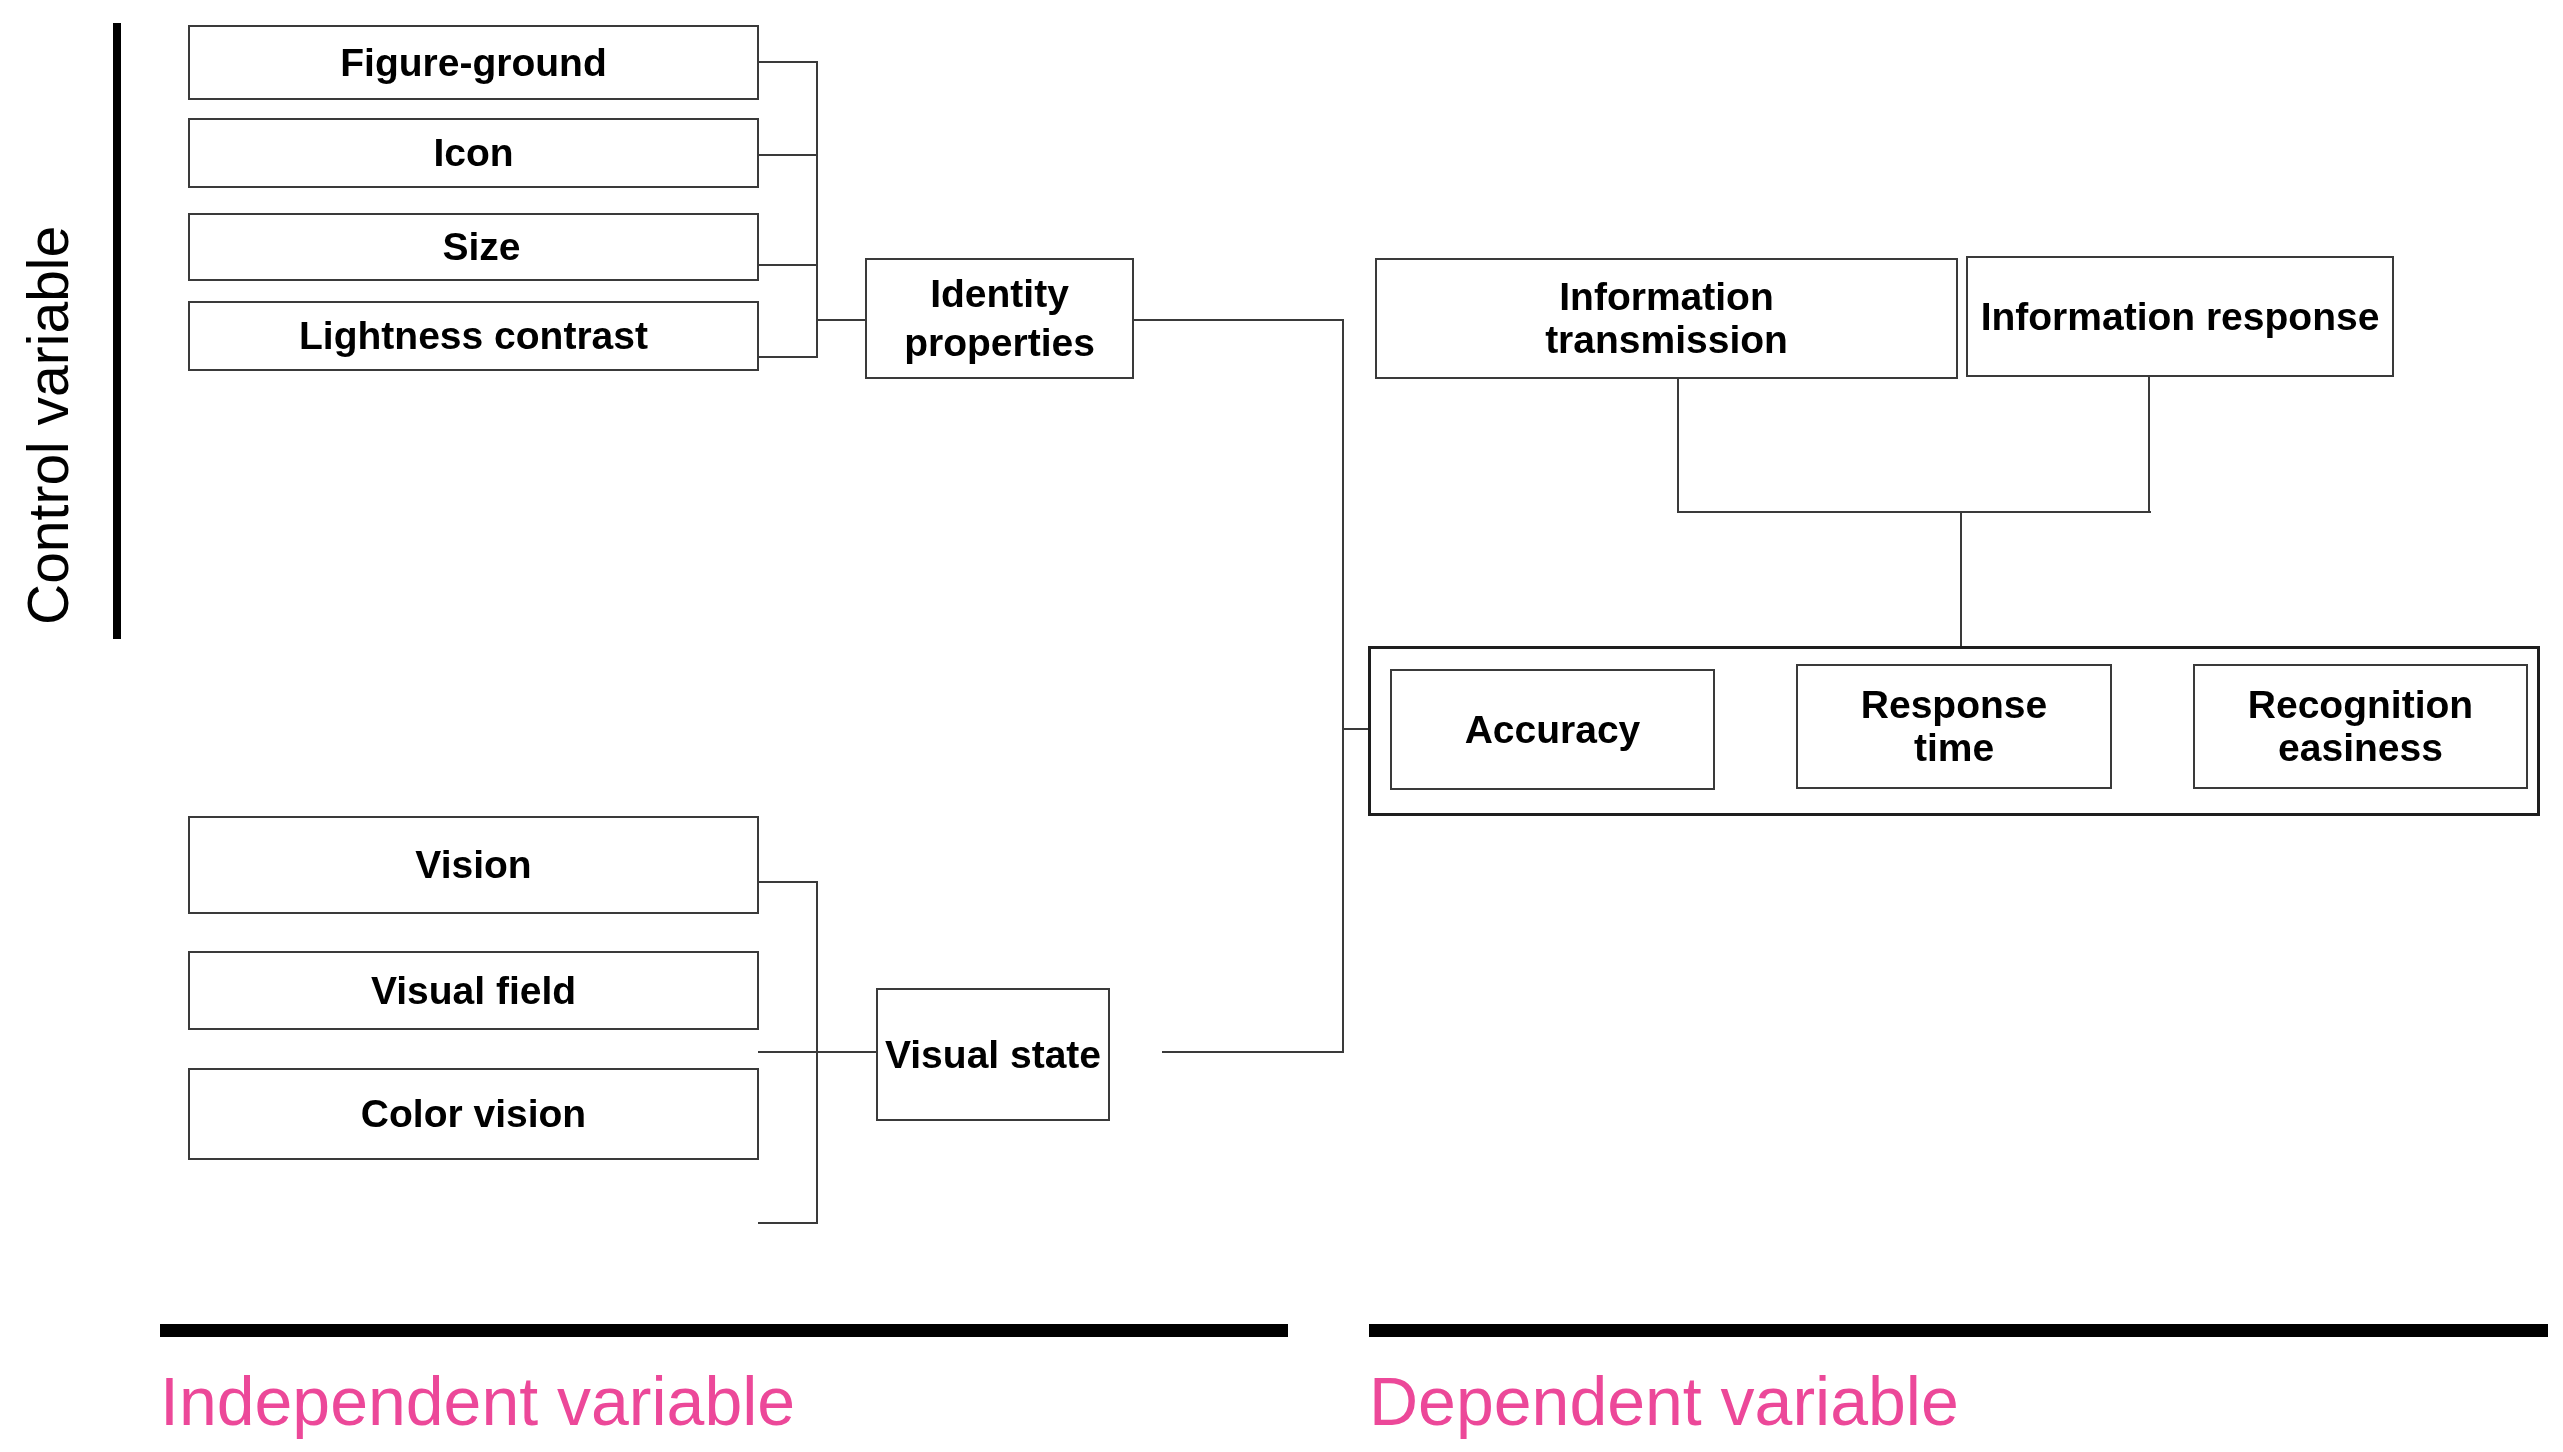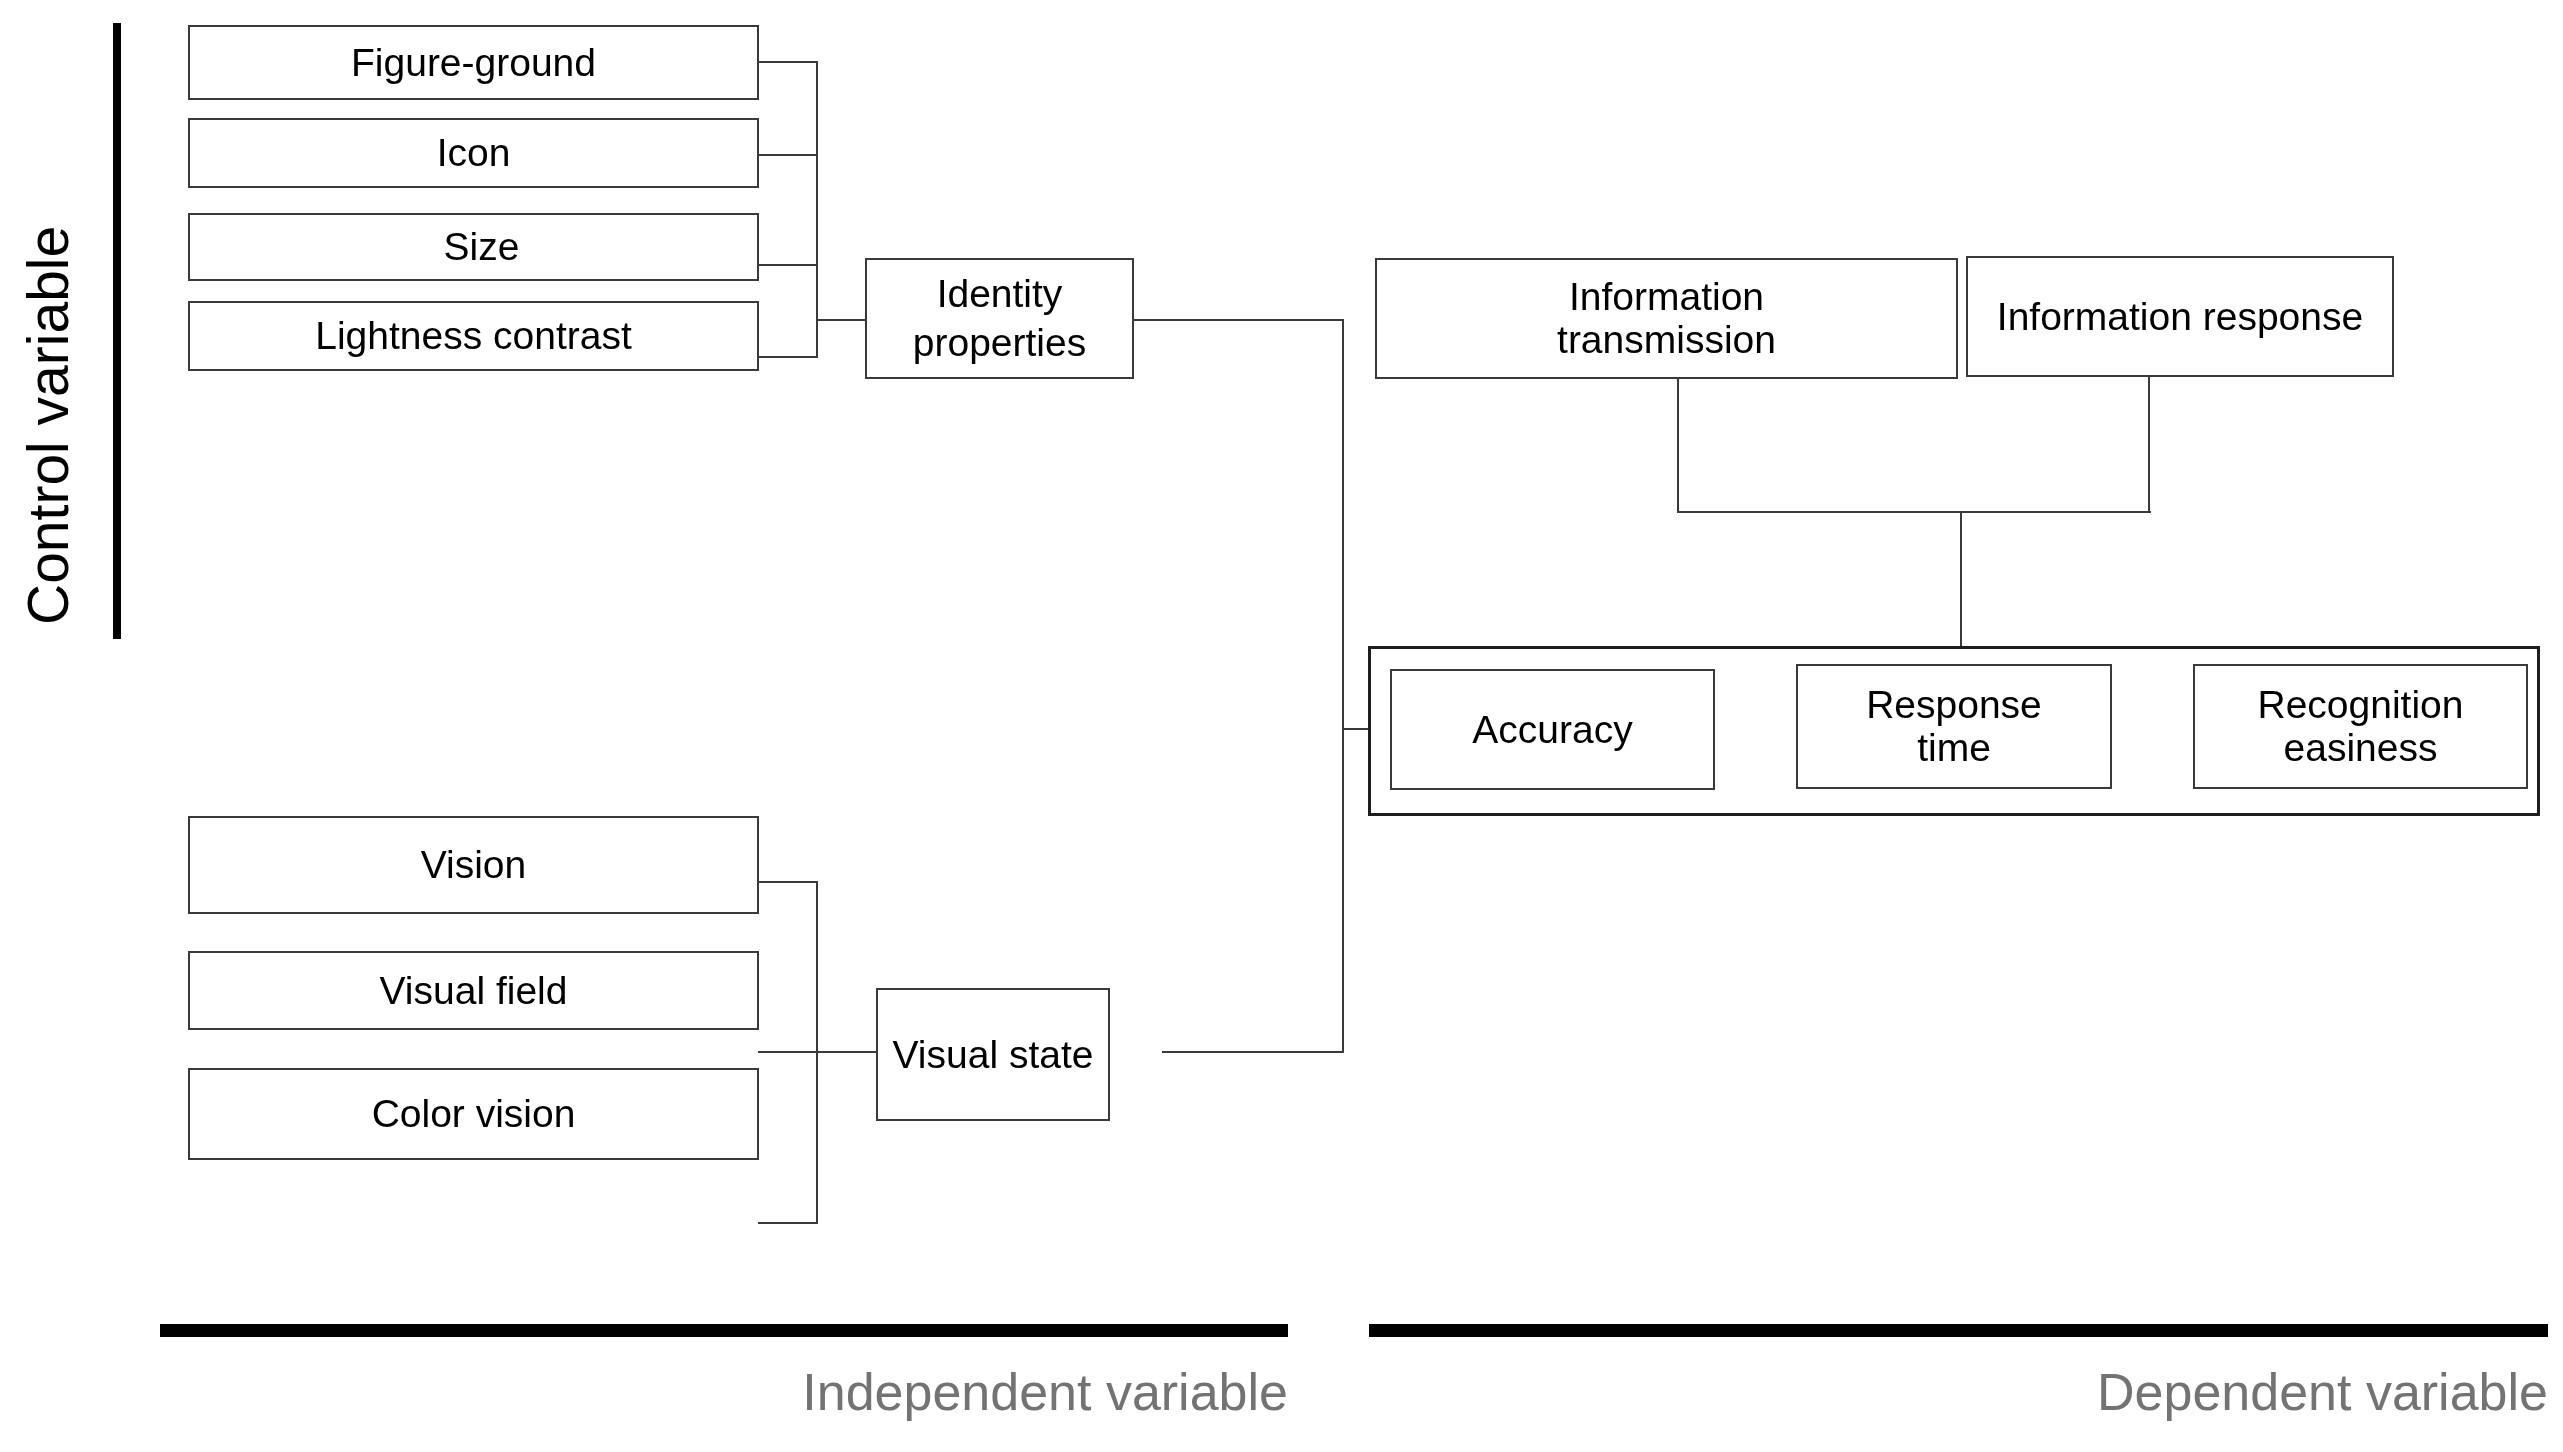--- a/index.html
+++ b/index.html
@@ -12,21 +12,21 @@
     box-sizing:border-box;
     border:2.3px solid #3a3a3a;
     background:#ffffff;
     display:flex;
     align-items:center;
     justify-content:center;
     text-align:center;
     color:#000;
     font-size:39px;
     line-height:1.12;
-    font-weight:400;
+    font-weight:700;
     letter-spacing:0px;
     z-index:5;
   }
   .node.two-line{line-height:1.1;}
 
   
   .group-frame{
     position:absolute;
     box-sizing:border-box;
     border:3px solid #1e1e1e;
@@ -49,24 +49,24 @@
     font-size:57px;
     white-space:nowrap;
     transform-origin:0 0;
     transform:rotate(-90deg);
     z-index:6;
   }
 
   
   .caption{
     position:absolute;
-    color:#737373;
-    font-size:52px;
+    color:#ec4899;
+    font-size:68px;
     white-space:nowrap;
-    text-align:right;
+    text-align:left;
     z-index:6;
   }
 </style>
 </head>
 <body>
 
 <div id="canvas">
 
   <div class="bracket" style="left:113px;top:22.6px;width:8.3px;height:616px;"></div>
 

